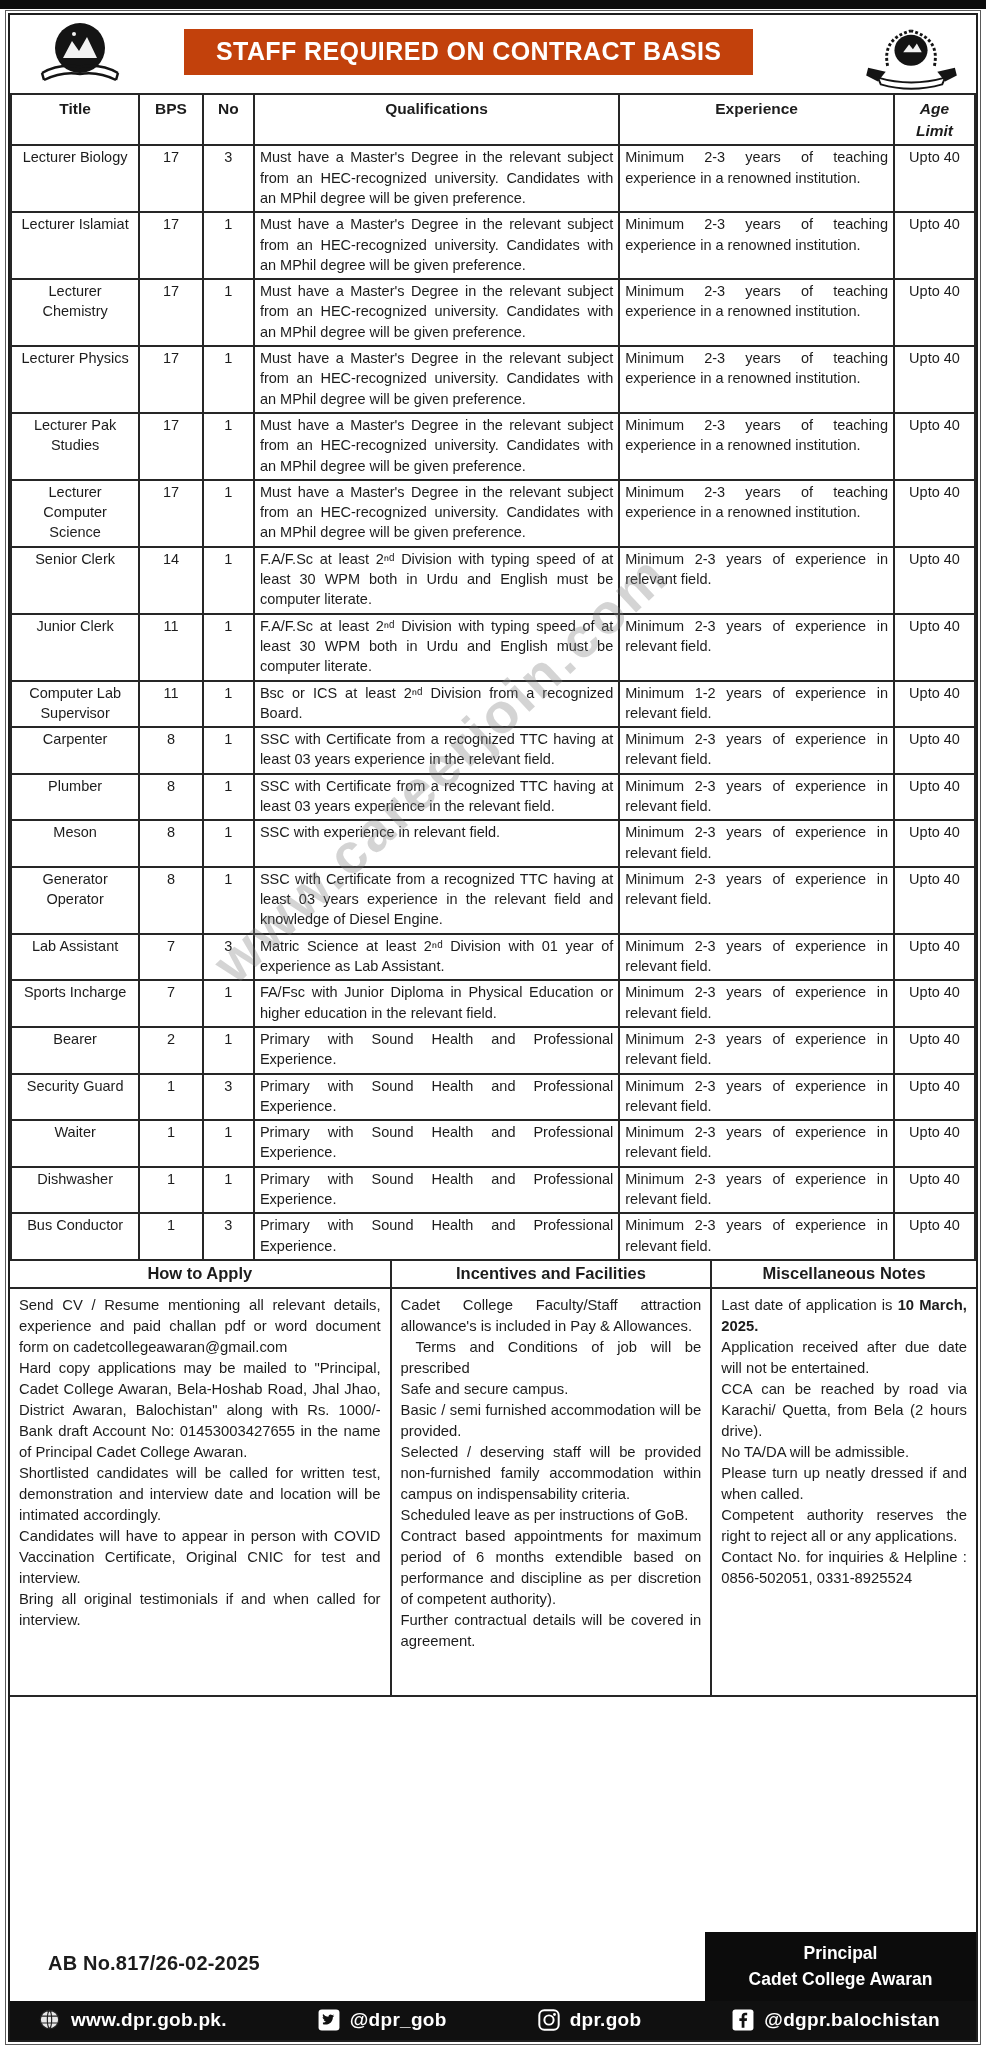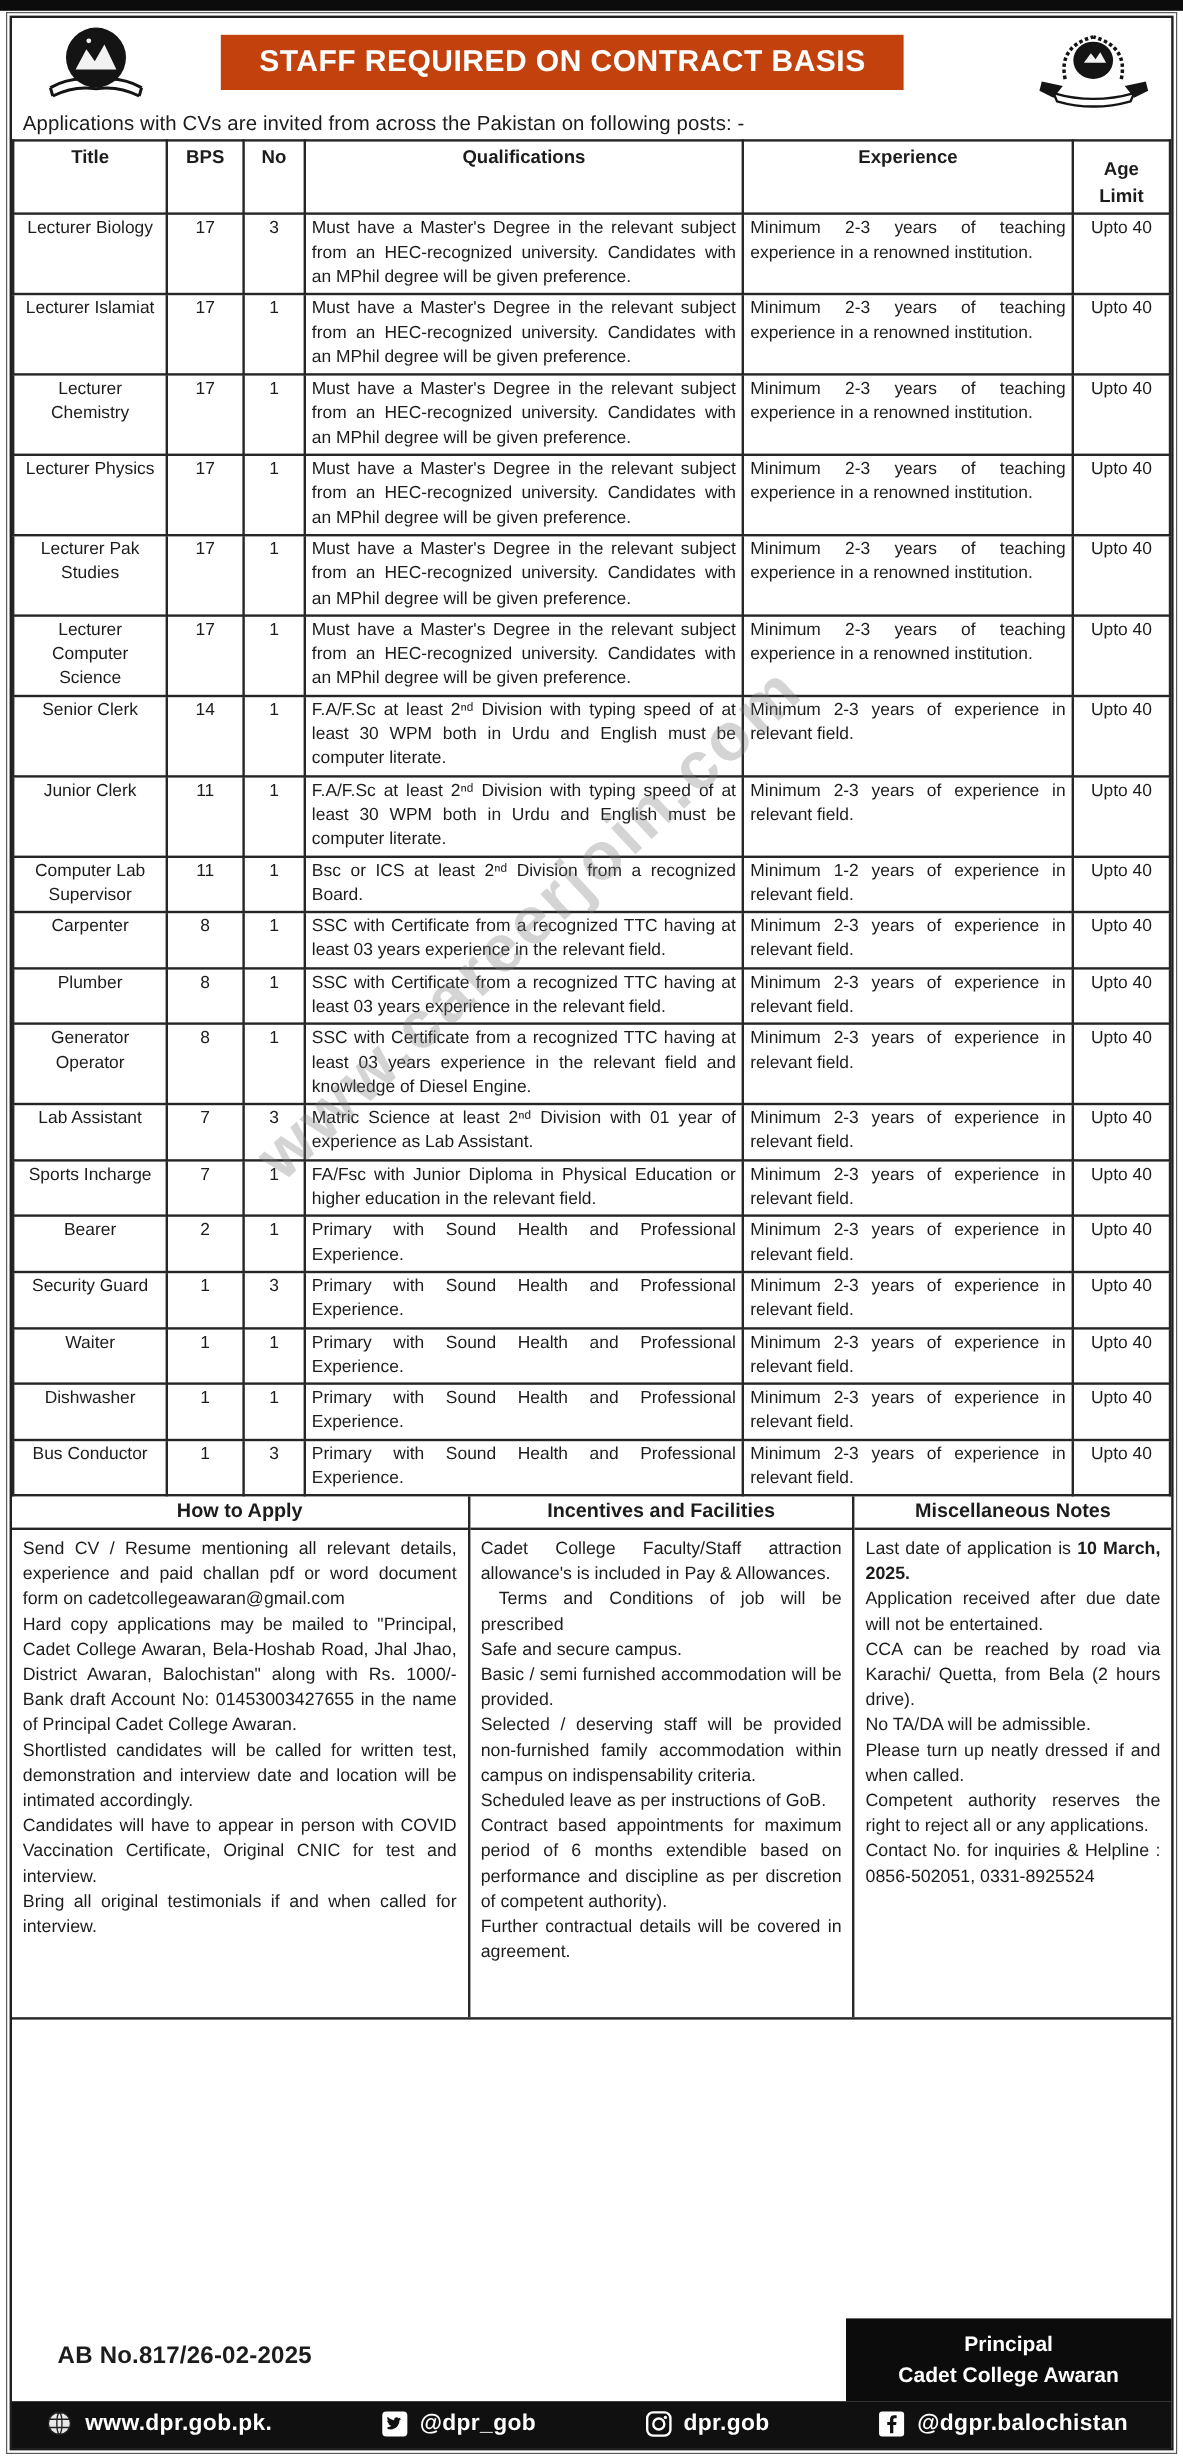--- a/index.html
+++ b/index.html
@@ -24,21 +24,21 @@
   .crest-right { margin-left:auto; margin-top:2px; }
   .intro { font-size:17px; padding:0 6px 3px 9px; letter-spacing:.1px; }
   
   table.jobs { width:100%; border-collapse:collapse; table-layout:fixed; }
   table.jobs th, table.jobs td {
     border:2px solid #262626; vertical-align:top;
     padding:1px 5px 3px; font-size:14.5px; line-height:1.4;
     overflow:hidden;
   }
   table.jobs th { font-size:15.5px; text-align:center; padding:3px 4px 14px; }
-  table.jobs th.h-age { padding:13px 11px 3px; }
+  table.jobs th.h-age { padding:3px 11px 3px;font-style:italic; }
   td.c-title, td.c-bps, td.c-no, td.c-age { text-align:center; }
   td.c-qual, td.c-exp { text-align:justify; }
   
   .three-cols { display:flex; border-bottom:2.5px solid #262626; }
   .tc-col { box-sizing:border-box; border-right:2.5px solid #262626; }
   .tc-col:last-child { border-right:none; }
   .tc-apply { width:39.5%; } .tc-incent { width:33.2%; } .tc-misc { width:27.3%; }
   .tc-head { text-align:center; font-weight:bold; font-size:16.5px; padding:3px 0 4px; border-bottom:2.5px solid #262626; }
   .tc-body { padding:6px 9px 8px; font-size:14.8px; line-height:1.42; text-align:justify; min-height:392px; }
   .para { margin:0; }
@@ -92,21 +92,20 @@
         <path d="M44 30 l6 -8 4 5 4 -6 5 9 z" fill="#f2f2f2"></path>
         <path d="M28 44 Q22 16 52 8" fill="none" stroke="#141414" stroke-width="3" stroke-dasharray="3 2.2"></path>
         <path d="M76 44 Q82 16 52 8" fill="none" stroke="#141414" stroke-width="3" stroke-dasharray="3 2.2"></path>
         <polygon points="8,46 26,50 18,60 6,54" fill="#141414"></polygon>
         <polygon points="97,46 79,50 87,60 99,54" fill="#141414"></polygon>
         <path d="M18 56 Q52 66 87 56 L84 63 Q52 72 21 63 Z" fill="none" stroke="#141414" stroke-width="2"></path>
       </svg>
     </span>
   </div>
 
-  <div class="intro">Applications with CVs are invited from across the Pakistan on following posts: -</div>
 
   <table class="jobs">
     <colgroup>
       <col style="width:13.3%">
         <col style="width:6.6%">
         <col style="width:5.3%">
       <col style="width:37.9%">
         <col style="width:28.5%">
         <col style="width:8.4%">
     </colgroup>
@@ -199,20 +198,28 @@
           <td class="c-no">1</td>
           <td class="c-qual">SSC with Certificate from a recognized TTC having at least 03 years experience in the relevant field.</td>
           <td class="c-exp">Minimum 2-3 years of experience in relevant field.</td>
           <td class="c-age">Upto 40</td>
         </tr>
         <tr>
           <td class="c-title">Plumber</td>
           <td class="c-bps">8</td>
           <td class="c-no">1</td>
           <td class="c-qual">SSC with Certificate from a recognized TTC having at least 03 years experience in the relevant field.</td>
+          <td class="c-exp">Minimum 2-3 years of experience in relevant field.</td>
+          <td class="c-age">Upto 40</td>
+        </tr>
+        <tr>
+          <td class="c-title">Meson</td>
+          <td class="c-bps">8</td>
+          <td class="c-no">1</td>
+          <td class="c-qual">SSC with experience in relevant field.</td>
           <td class="c-exp">Minimum 2-3 years of experience in relevant field.</td>
           <td class="c-age">Upto 40</td>
         </tr>
         <tr>
           <td class="c-title">Generator Operator</td>
           <td class="c-bps">8</td>
           <td class="c-no">1</td>
           <td class="c-qual">SSC with Certificate from a recognized TTC having at least 03 years experience in the relevant field and knowledge of Diesel Engine.</td>
           <td class="c-exp">Minimum 2-3 years of experience in relevant field.</td>
           <td class="c-age">Upto 40</td>

